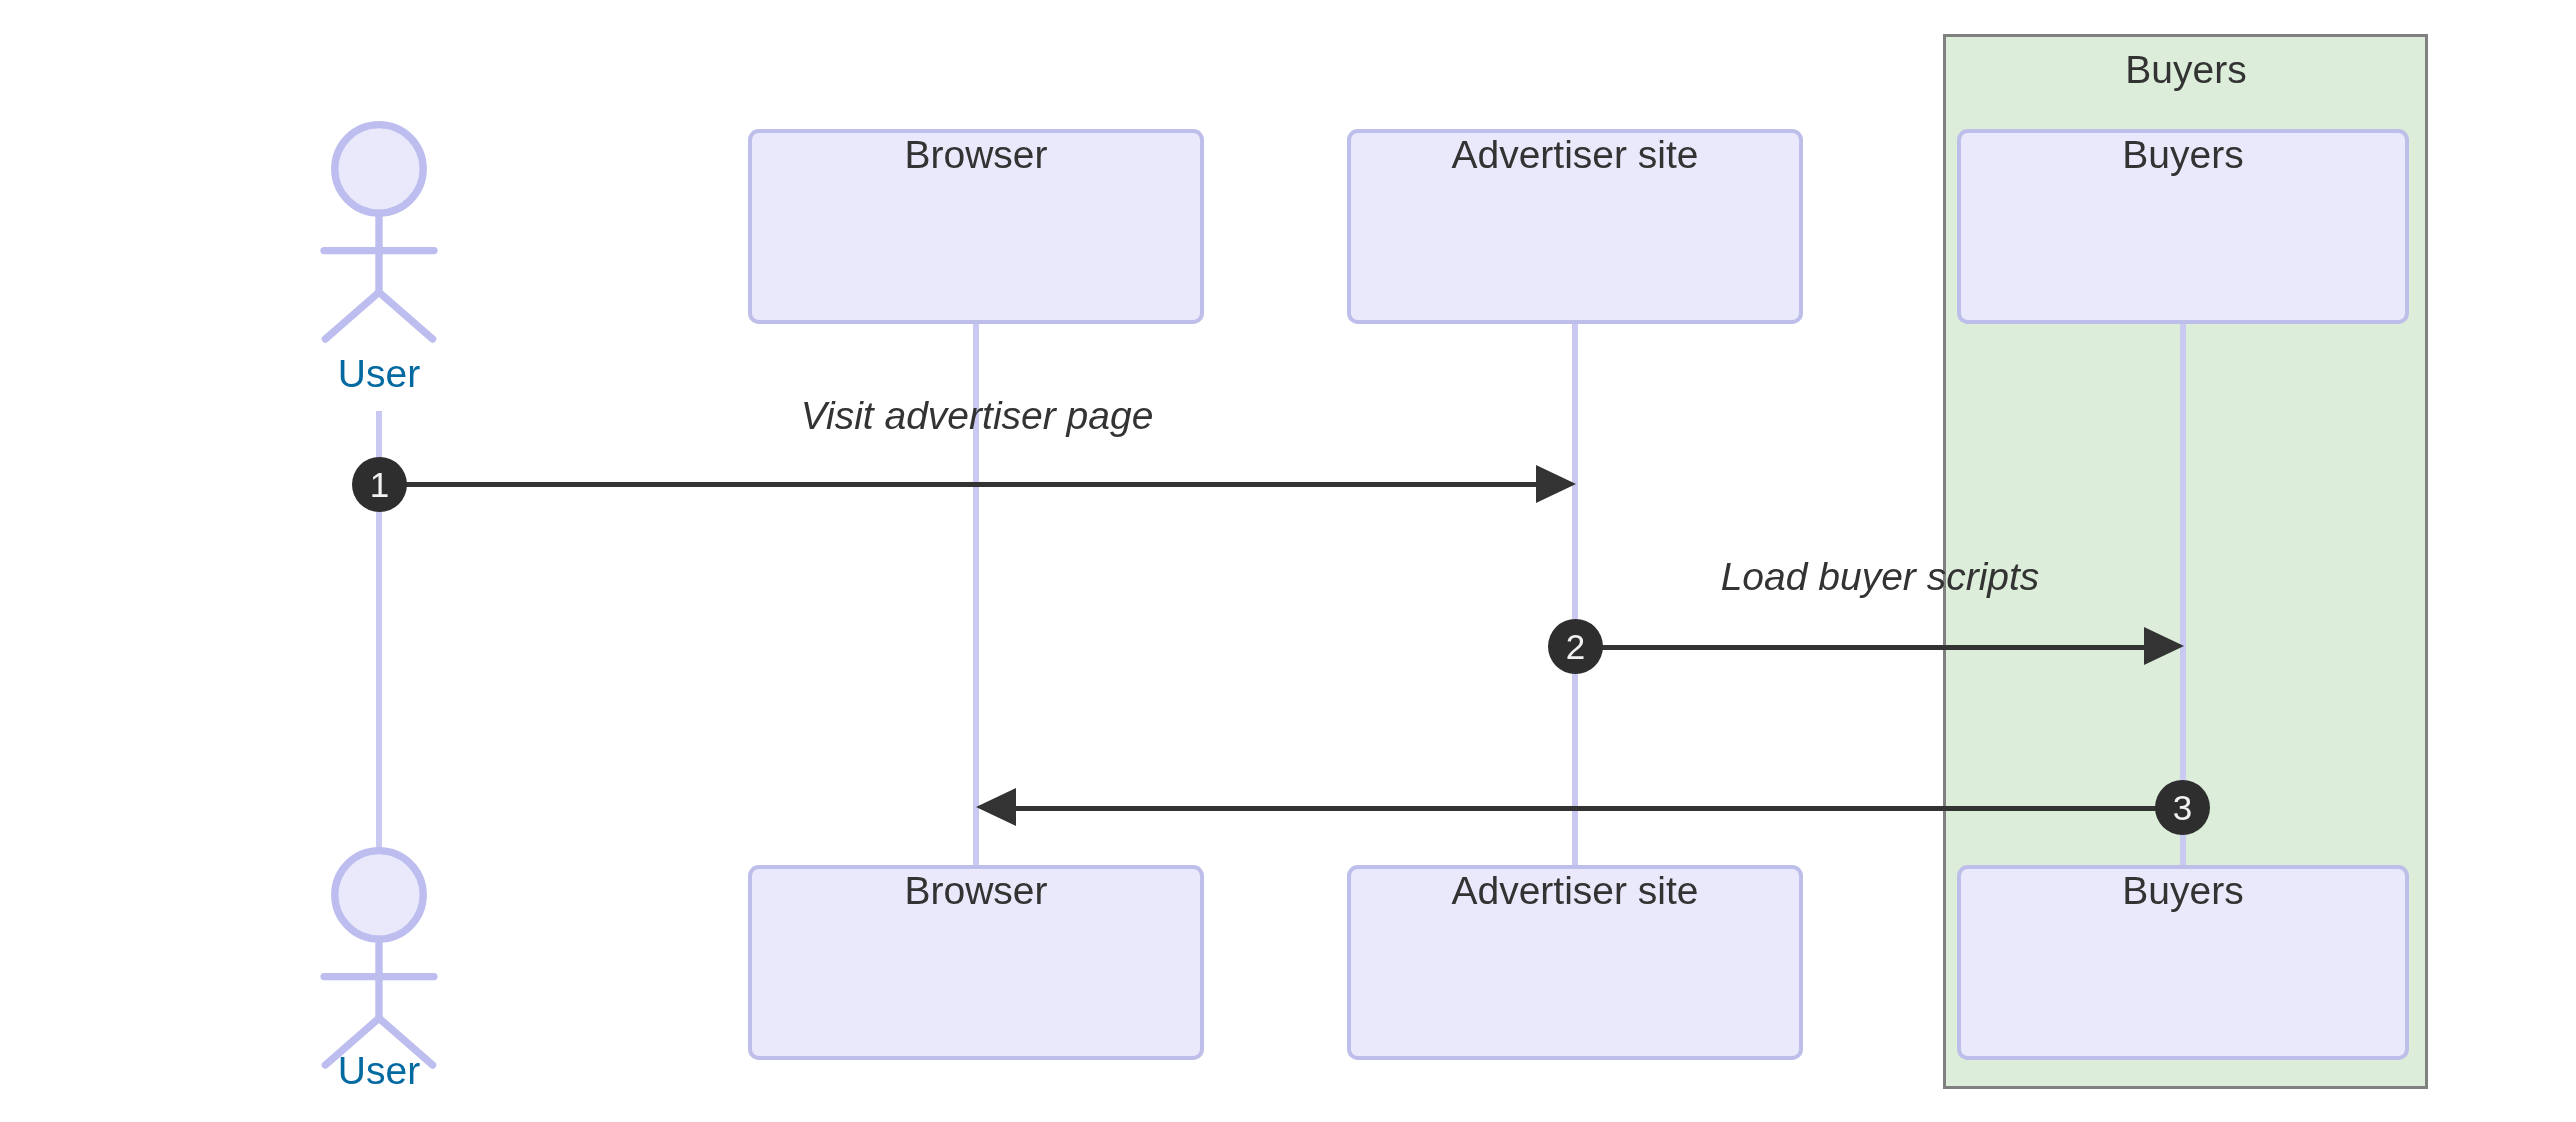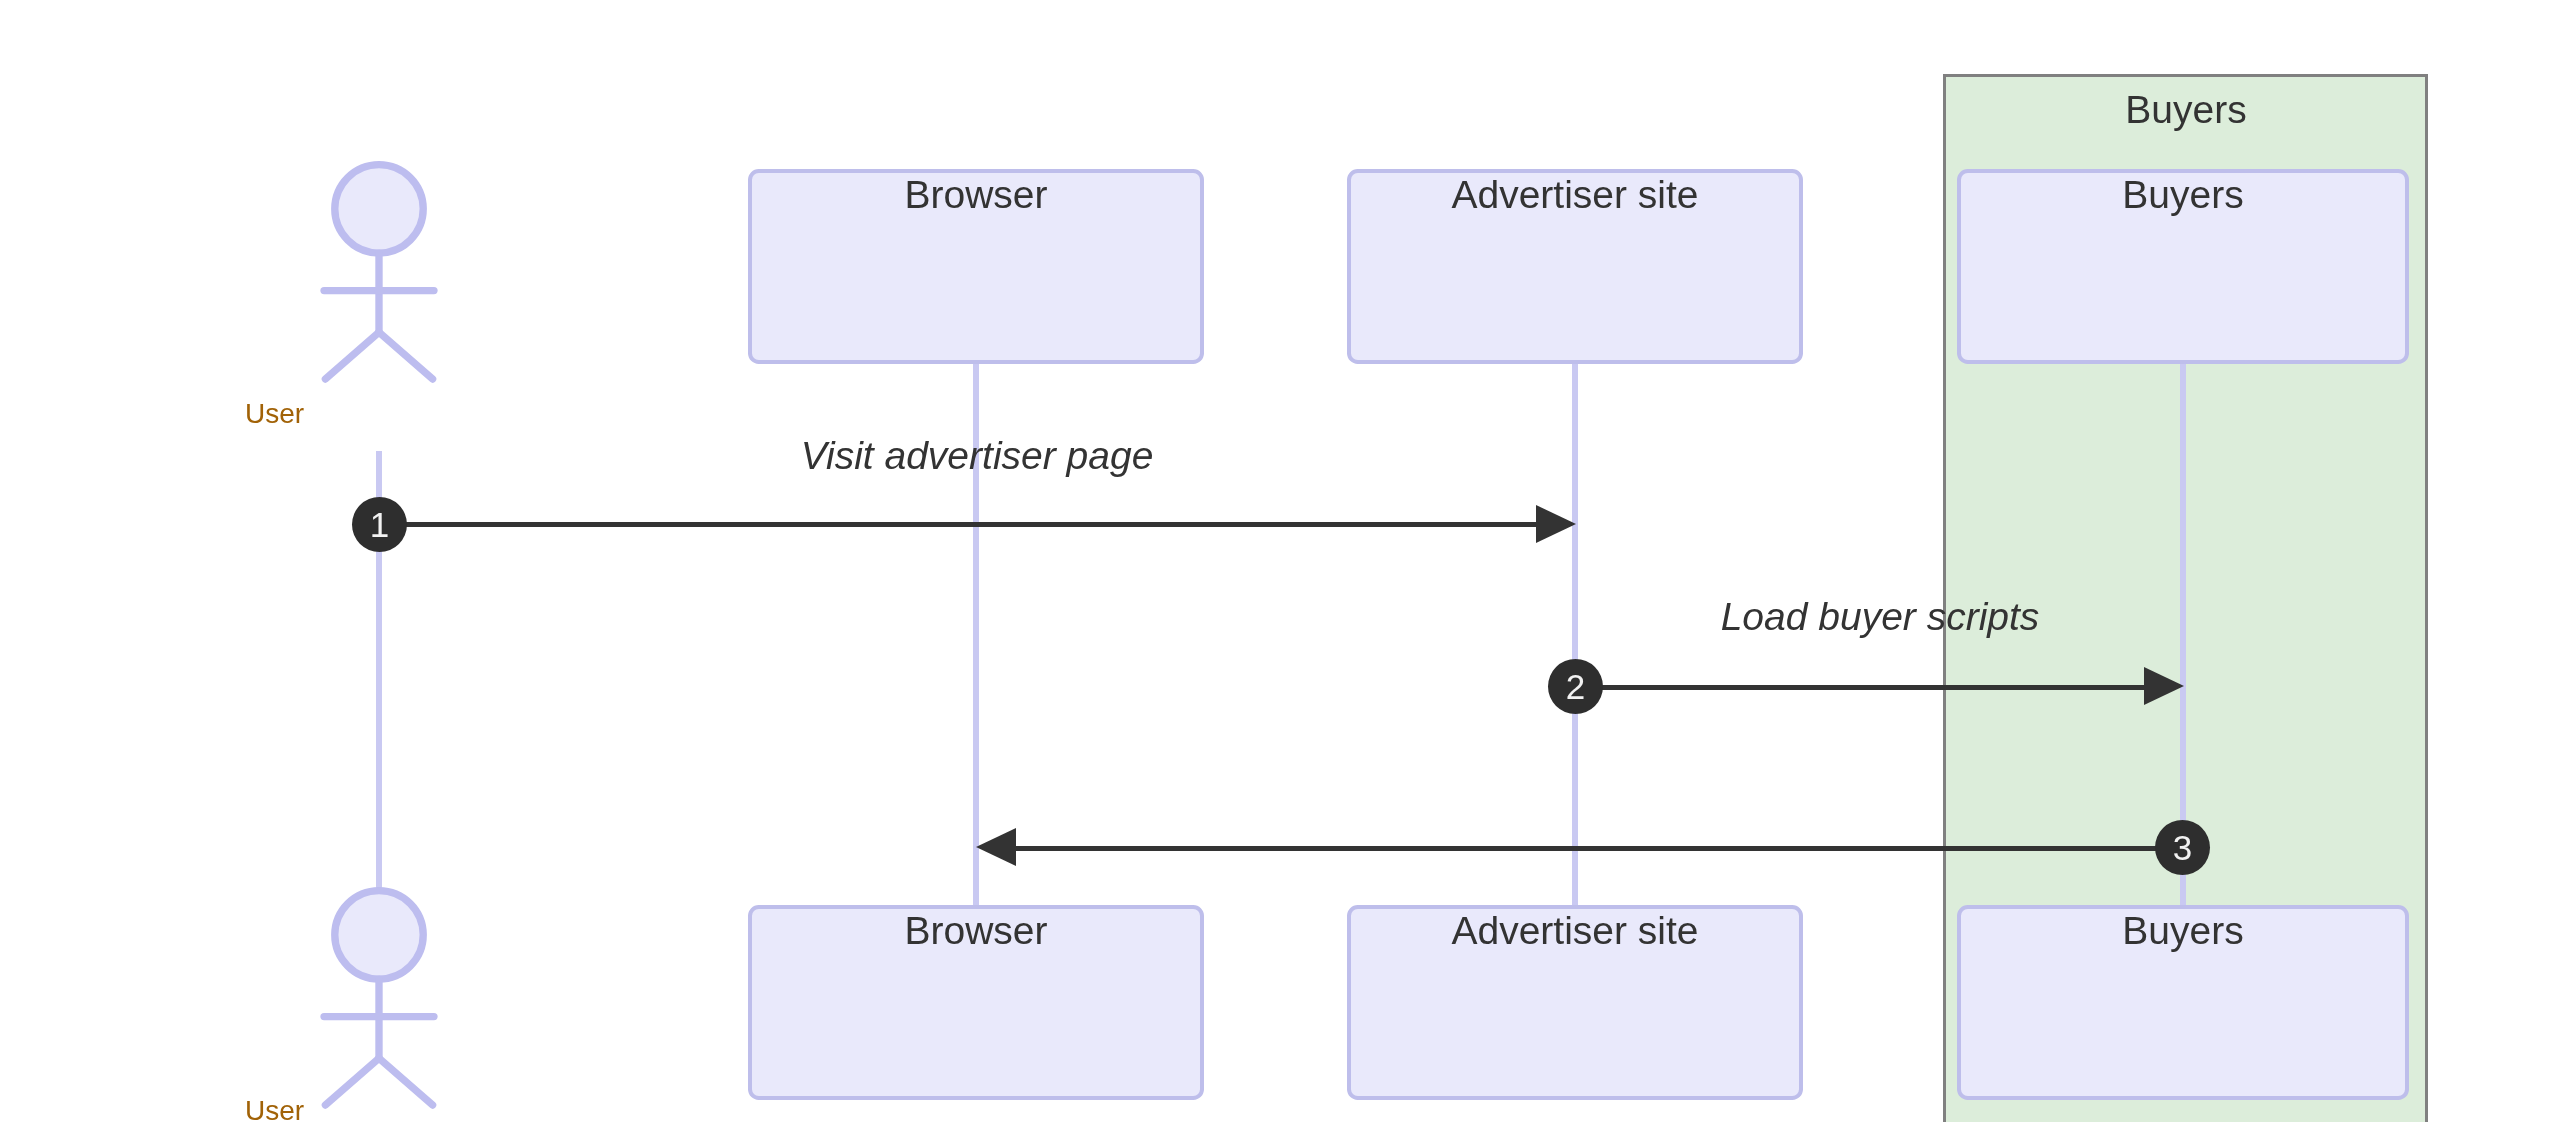--- a/index.html
+++ b/index.html
@@ -1,18 +1,18 @@
 <!DOCTYPE html>
 <html style="font-size:10.7px"><head>
 <meta charset="utf-8">
 <style>
   html,body{margin:0;padding:0;background:#ffffff;}
   body{width:2576px;height:1123px;overflow:hidden;
        font-family:"Liberation Sans","DejaVu Sans",sans-serif;color:#333333;}
-  .diagram{position:relative;width:2576px;height:997px;background:#ffffff;margin-top:40px;}
+  .diagram{position:relative;width:2576px;height:997px;background:#ffffff;}
 
   
   .group-rect{position:absolute;left:1943px;top:34px;width:485px;height:1055px;
               background:#DCEDDA;border:3.4px solid #808080;box-sizing:border-box;}
   .group-title{position:absolute;left:1944px;top:46px;width:484px;text-align:center;
                font-size:39px;line-height:48px;color:#333333;}
 
   
   .lifeline{position:absolute;width:6px;background:#C9C9F2;}
   .lifeline.user{left:376px;top:411px;height:439px;}
@@ -29,22 +29,22 @@
   .pbox.advertiser-top{left:1347px;top:129px;}
   .pbox.buyers-top{left:1957px;top:129px;width:452px;}
   .pbox.browser-bottom{left:748px;top:865px;}
   .pbox.advertiser-bottom{left:1347px;top:865px;}
   .pbox.buyers-bottom{left:1957px;top:865px;width:452px;}
 
   
   .actor-figure{position:absolute;left:312px;width:134px;height:235px;}
   .actor-figure.top{top:111px;}
   .actor-figure.bottom{top:837px;}
-  .actor-label{position:absolute;left:245px;width:268px;
-               font-size:28px;line-height:48px;color:#a16207;}
+  .actor-label{position:absolute;left:245px;width:268px;text-align:center;
+               font-size:39px;line-height:48px;color:#0369a1;}
   .actor-label.top{top:350px;}
   .actor-label.bottom{top:1047px;}
 
   
   .msg-line{position:absolute;height:4.7px;background:#333333;}
   .arrowhead{position:absolute;width:0;height:0;border-top:19.5px solid transparent;
              border-bottom:19.5px solid transparent;}
   .arrowhead.right{border-left:40px solid #333333;}
   .arrowhead.left{border-right:40px solid #333333;}
 

